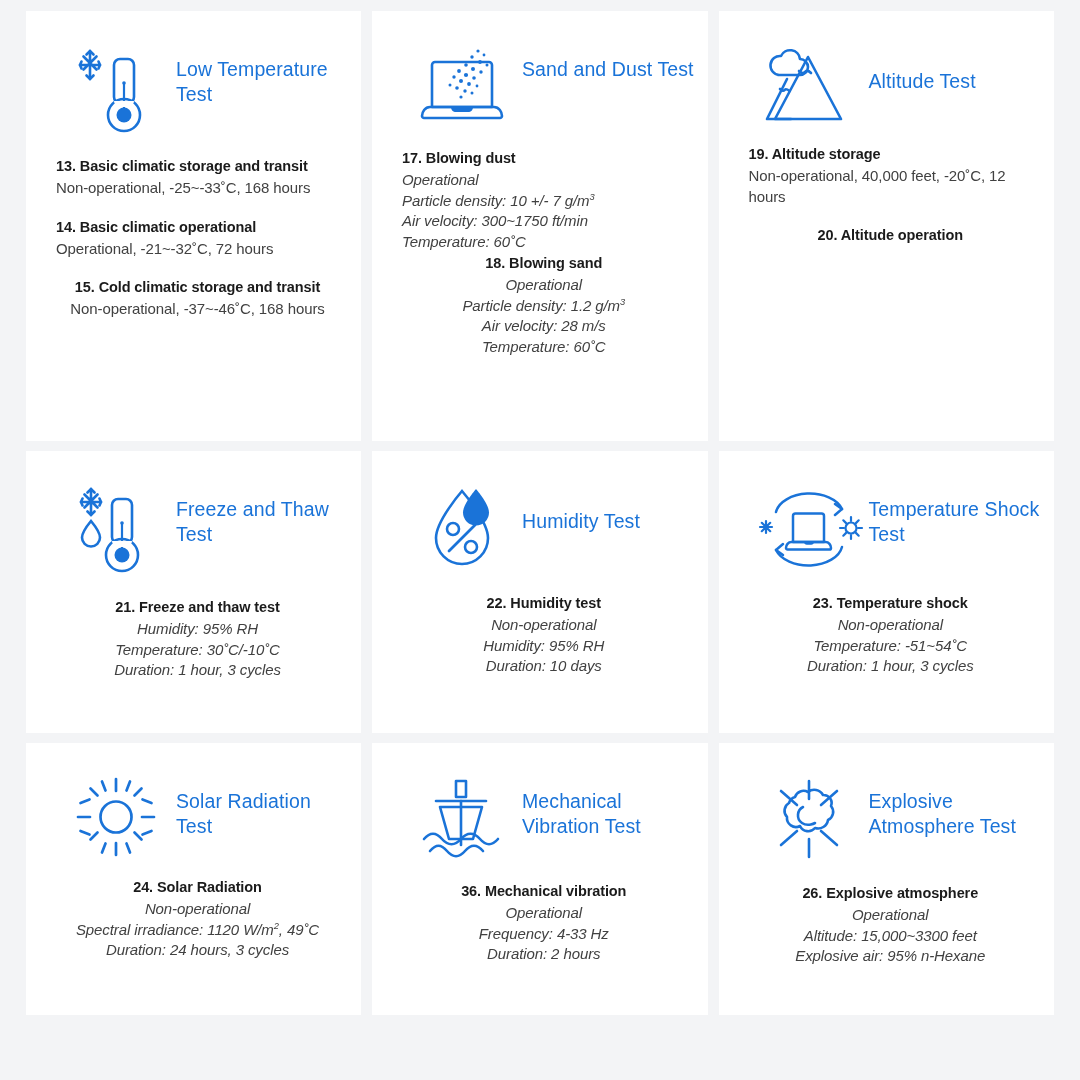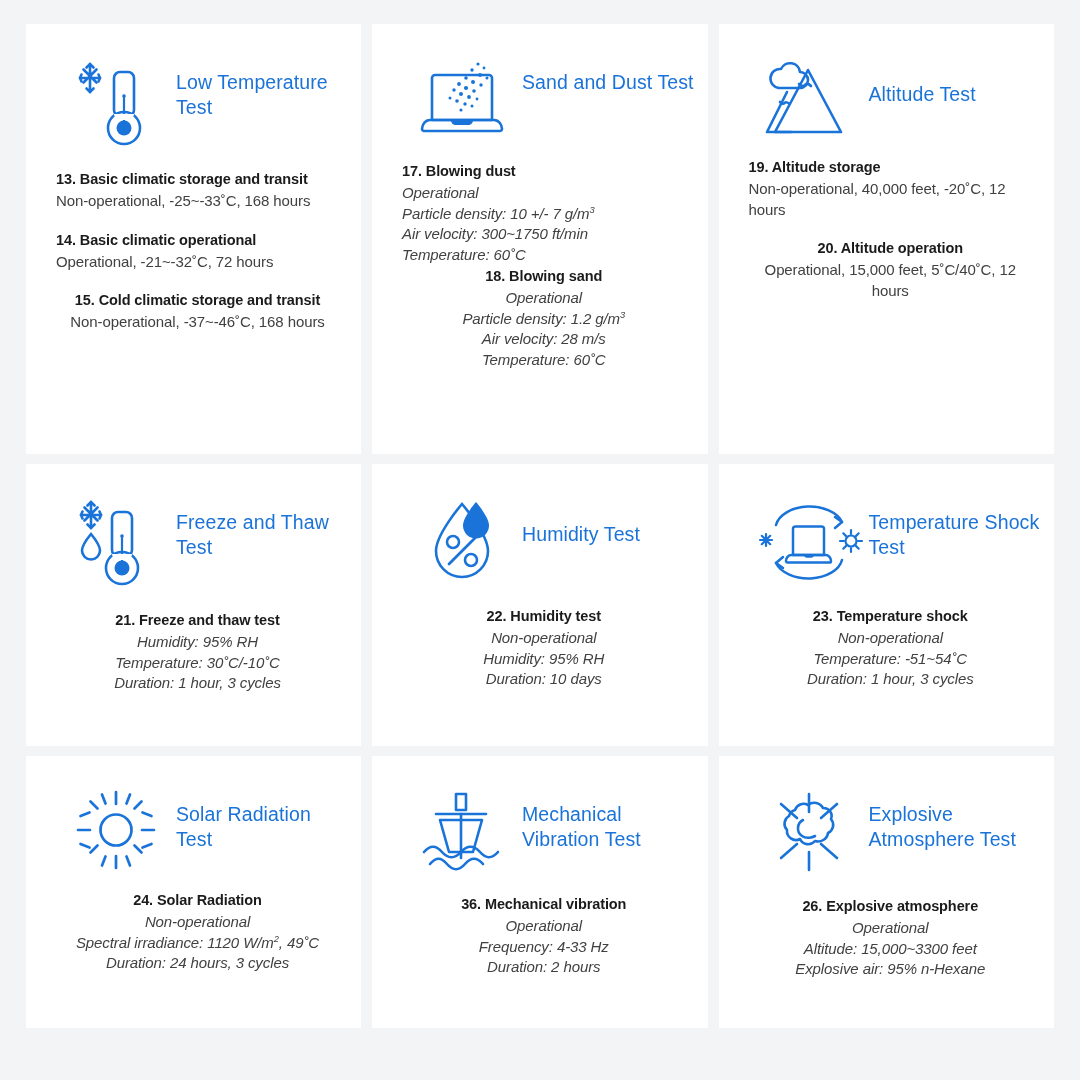--- a/index.html
+++ b/index.html
@@ -4,21 +4,21 @@
 <style>
   html,body{margin:0;padding:0;}
   body{
     width:1080px;height:1080px;
     background:#f3f4f6;
     font-family:"Liberation Sans","DejaVu Sans",sans-serif;
     overflow:hidden;
   }
   .grid{
     position:absolute;
-    left:26px;top:24px;
+    left:26px;top:11px;
     width:1028px;
     display:grid;
     grid-template-columns:335px 1fr 1fr;
     grid-template-rows:430px 282px 272px;
     column-gap:11px;
     row-gap:10px;
   }
   .card{
     background:#ffffff;
     position:relative;
@@ -184,21 +184,20 @@
       </div>
       <div class="card-title one-line">Altitude Test</div>
     </div>
     <div class="card-body">
       <div class="spec">
         <div class="spec-title">19. Altitude storage</div>
         <div class="spec-line">Non-operational, 40,000 feet, -20˚C, 12 hours</div>
       </div>
       <div class="spec">
         <div class="spec-title">20. Altitude operation</div>
-        <div class="spec-line">Operational, 15,000 feet, 5˚C/40˚C, 12 hours</div>
       </div>
     </div>
   </div>
 
   <div class="card r2">
     <div class="card-head">
       <div class="icon-wrap">
         <svg width="84" height="92" viewBox="0 0 84 92">
           <g fill="none" stroke="#1a73d8" stroke-width="2.6" stroke-linecap="round">
             <path d="M17 4v26M7 17h20M10.5 9.5l13 13M23.5 9.5l-13 13"></path>

